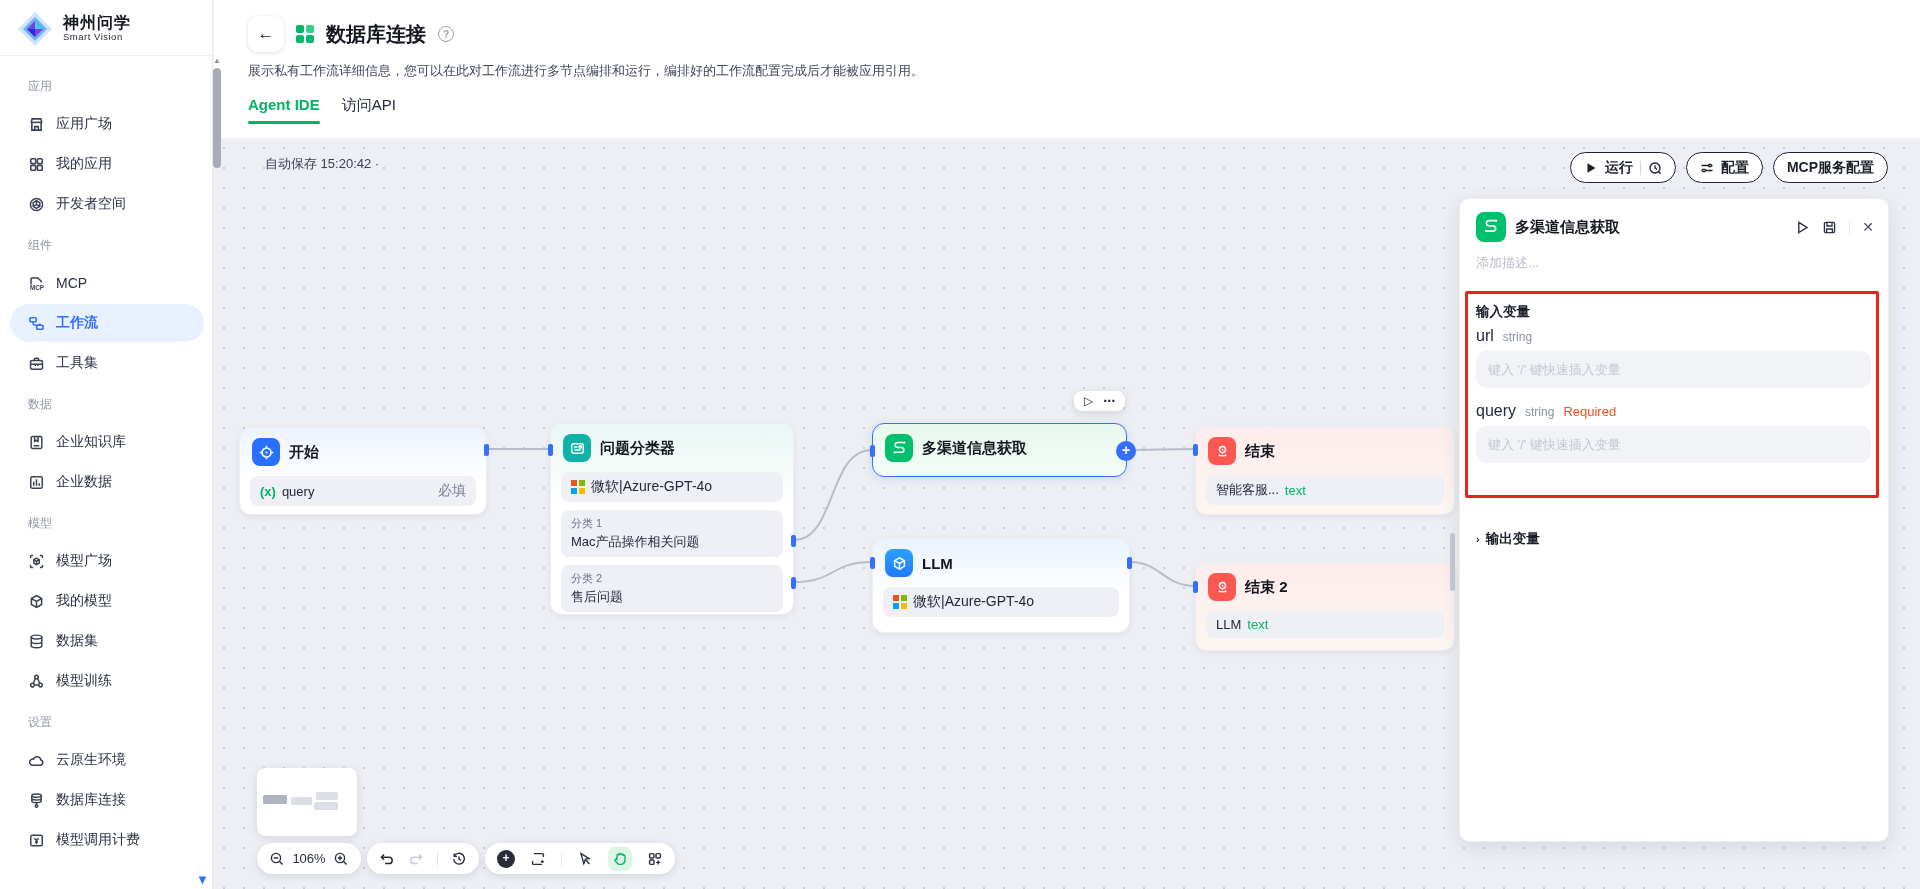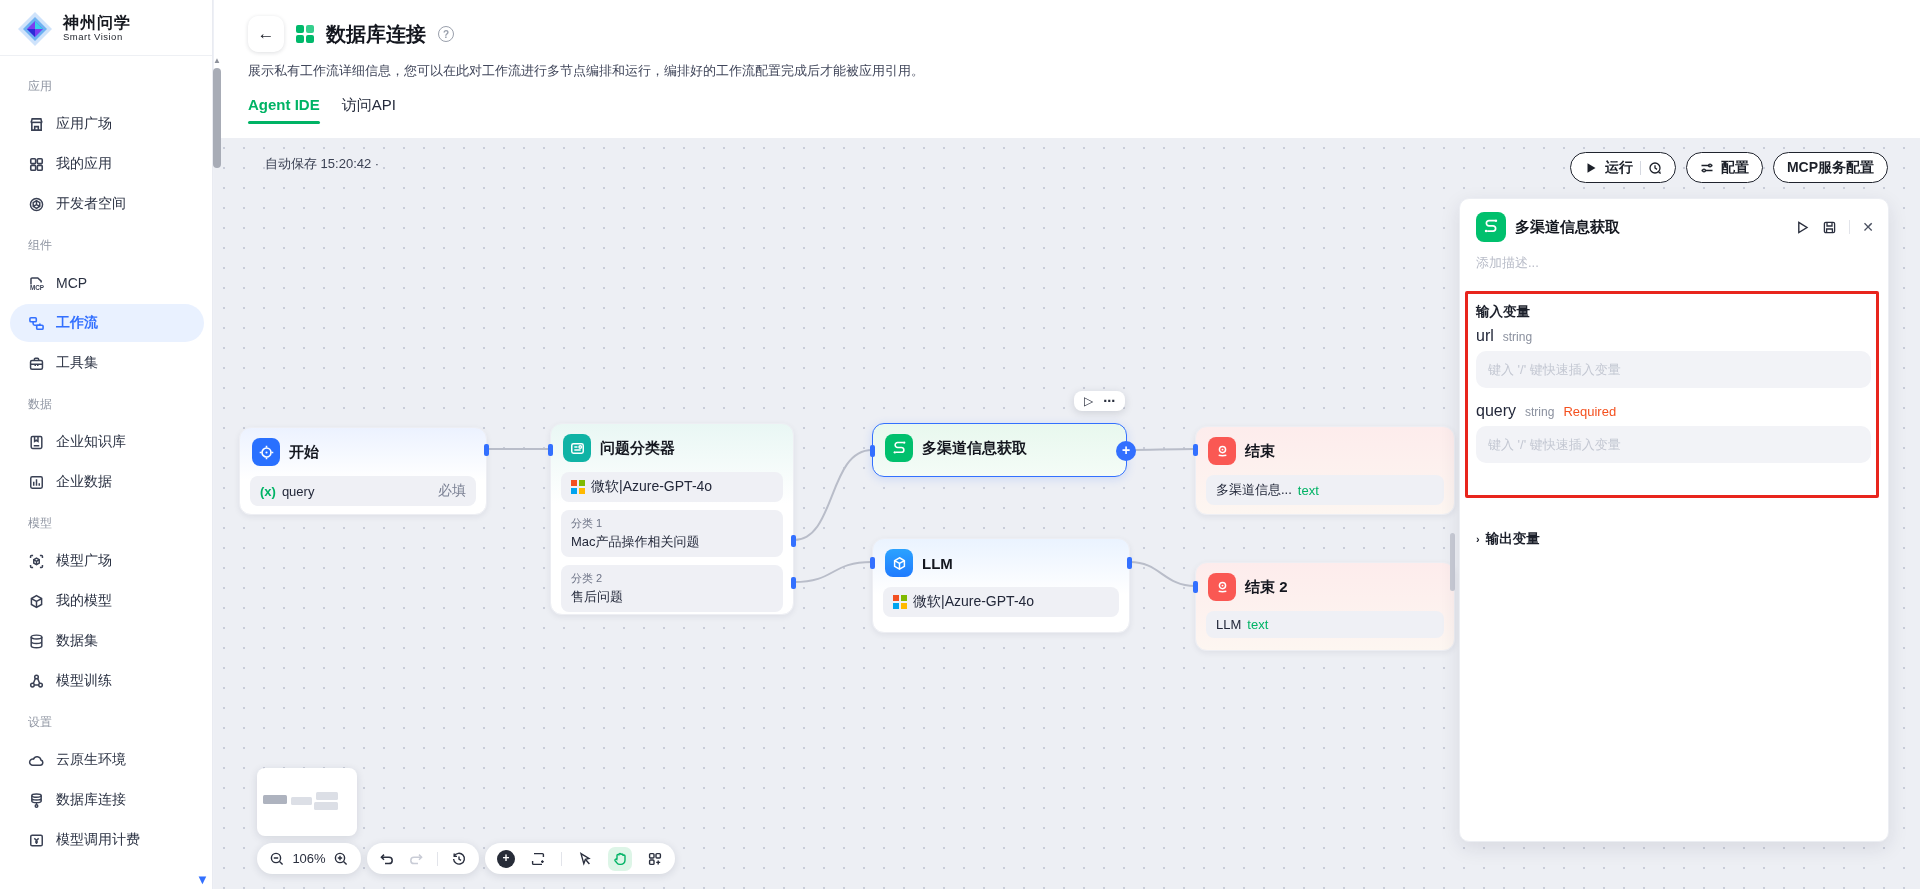--- a/index.html
+++ b/index.html
@@ -456,21 +456,21 @@
       <span class="n-ic ic-red">
         <svg viewBox="0 0 16 16" fill="none" stroke="#fff" stroke-width="1.4">
             <circle cx="8" cy="6.2" r="2.9"></circle>
             <circle cx="8" cy="6.2" r=".9" fill="#fff" stroke="none"></circle>
             <path d="M4.4 11.6 a7 2.6 0 0 0 7.2 0"></path>
           </svg>
       </span>
       <span class="n-title">结束</span>
     </div>
     <div class="n-row">
-      <span>多渠道信息...</span>
+      <span>智能客服...</span>
       <span class="green-t">text</span>
     </div>
     <span class="port" style="left:-3px; top:17px;"></span>
   </div>
 
   <div class="node node-end2">
     <div class="n-head">
       <span class="n-ic ic-red">
         <svg viewBox="0 0 16 16" fill="none" stroke="#fff" stroke-width="1.4">
             <circle cx="8" cy="6.2" r="2.9"></circle>

